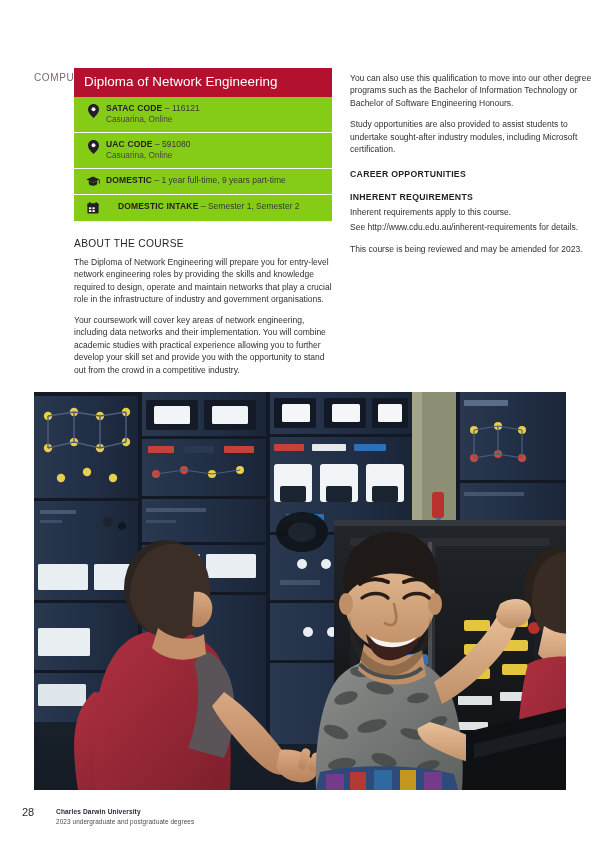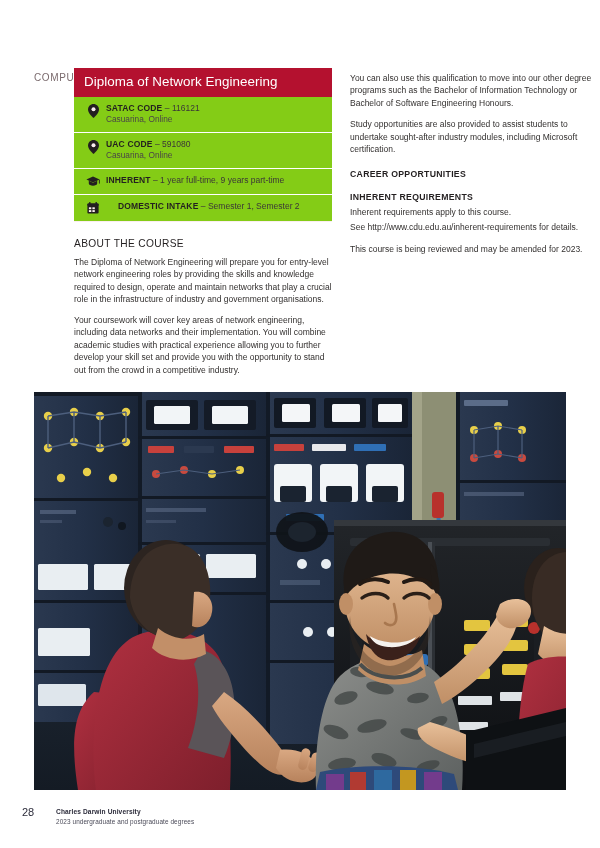--- a/index.html
+++ b/index.html
@@ -242,21 +242,21 @@
         <div class="detail-row">
           <div class="detail-icon">
             <svg width="14" height="11" viewBox="0 0 14 11">
               <path d="M7 0.6L13.6 3.5L7 6.4L0.4 3.5Z" fill="#231f20"></path>
               <path d="M2.8 4.8V7.6C2.8 8.9 4.7 9.8 7 9.8C9.3 9.8 11.2 8.9 11.2 7.6V4.8L7 6.7Z" fill="#231f20"></path>
               <rect x="12.9" y="3.6" width="0.9" height="4.1" rx="0.45" fill="#231f20"></rect>
             </svg>
           </div>
           <div class="detail-body">
             <div class="detail-line1">
-              <span class="lbl">INHERENT</span><span class="val"> – </span><span class="val">1 year full-time, 9 years part-time</span>
+              <span class="lbl">DOMESTIC</span><span class="val"> – </span><span class="val">1 year full-time, 9 years part-time</span>
             </div>
           </div>
         </div>
 
         <div class="detail-row">
           <div class="detail-icon">
             <svg width="12" height="12" viewBox="0 0 12 12">
               <rect x="0.4" y="1.4" width="11.2" height="10.2" rx="1" fill="#231f20"></rect>
               <rect x="0.4" y="1.4" width="11.2" height="2.6" rx="1" fill="#231f20"></rect>
               <rect x="2.0" y="0" width="1.5" height="2.6" rx="0.6" fill="#231f20"></rect>

